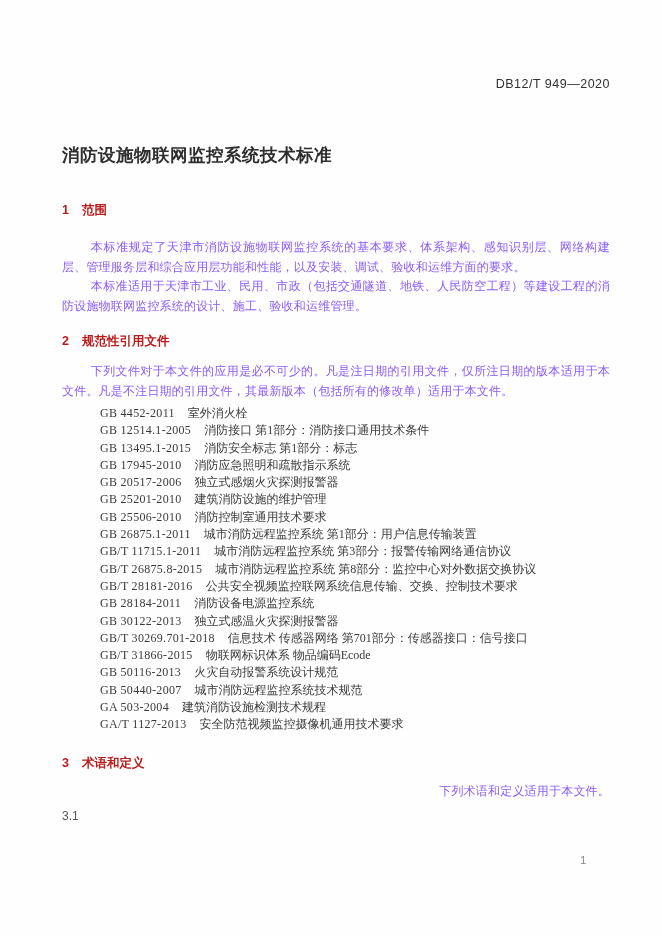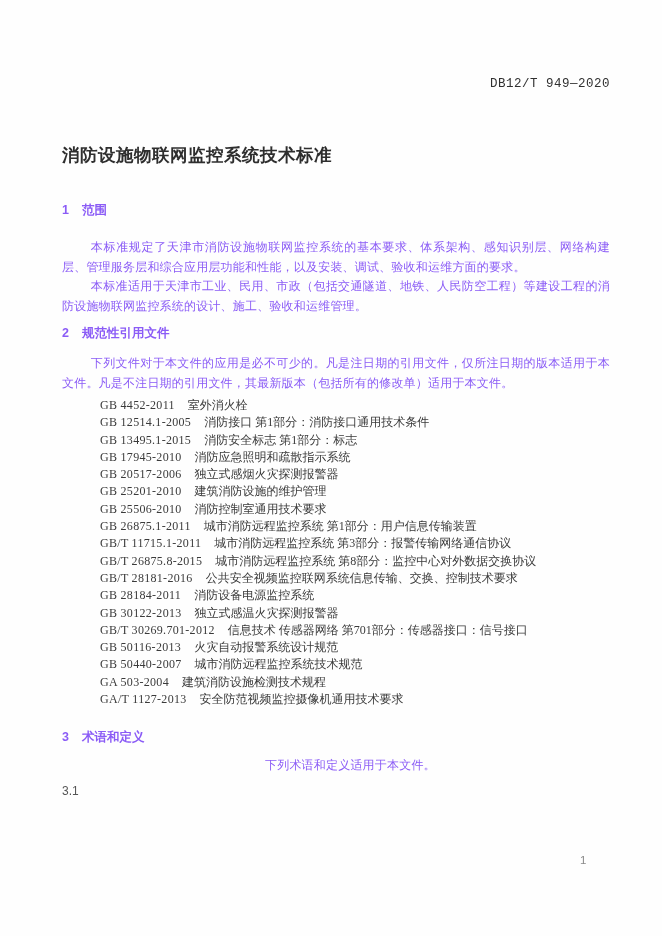--- a/index.html
+++ b/index.html
@@ -16,21 +16,21 @@
     box-sizing: border-box;
     padding: 0 52px 0 62px;
     overflow: hidden;
     font-family: "Liberation Serif", "DejaVu Serif", serif;
     color: #3a3a3a;
     font-size: 12px;
   }
   .doc-header {
     margin-top: 77px;
     text-align: right;
-    font-family: Liberation Mono, monospace;
+    font-family: Liberation Sans, sans-serif;
     font-size: 12.5px;
     line-height: 14px;
     letter-spacing: 0.5px;
     color: #303030;
   }
   .doc-title {
     margin: 53px 0 0 0;
     text-align: left;
     font-family: "Liberation Sans", "DejaVu Sans", sans-serif;
     font-weight: bold;
@@ -38,38 +38,38 @@
     line-height: 22px;
     letter-spacing: 0.5px;
     color: #2e2e2e;
   }
   .sec-heading {
     margin: 0;
     font-family: "Liberation Sans", "DejaVu Sans", sans-serif;
     font-weight: bold;
     font-size: 12.5px;
     line-height: 14px;
-    color: #8b5cf6;
+    color: #b91c1c;
   }
   .sec-heading .sec-num { margin-right: 13px; }
   .sec-heading-1 { margin-top: 37px; }
-  .sec-heading-2 { margin-top: 10px; }
+  .sec-heading-2 { margin-top: 18px; }
   .sec-heading-3 { margin-top: 22px; }
   .para {
     margin: 0;
     font-size: 12px;
     line-height: 19.5px;
     text-align: justify;
     text-indent: 2.4em;
     letter-spacing: 0.2px;
     color: #8b5cf6;
   }
   .para-first { margin-top: 21px; }
   .para-intro { margin-top: 14px; }
-  .para-terms { margin-top: 12px; text-align: center; }
+  .para-terms { margin-top: 12px; text-align: right; }
   .ref-list {
     margin-top: 4px;
     padding-left: 38px;
   }
   .ref-line {
     font-size: 12px;
     line-height: 17.3px;
     white-space: nowrap;
     color: #3a3a3a;
   }
@@ -121,21 +121,22 @@
       <div class="ref-line"><span class="ref-code">GB 17945-2010</span><span class="ref-title">消防应急照明和疏散指示系统</span></div>
       <div class="ref-line"><span class="ref-code">GB 20517-2006</span><span class="ref-title">独立式感烟火灾探测报警器</span></div>
       <div class="ref-line"><span class="ref-code">GB 25201-2010</span><span class="ref-title">建筑消防设施的维护管理</span></div>
       <div class="ref-line"><span class="ref-code">GB 25506-2010</span><span class="ref-title">消防控制室通用技术要求</span></div>
       <div class="ref-line"><span class="ref-code">GB 26875.1-2011</span><span class="ref-title">城市消防远程监控系统 第1部分：用户信息传输装置</span></div>
       <div class="ref-line"><span class="ref-code">GB/T 11715.1-2011</span><span class="ref-title">城市消防远程监控系统 第3部分：报警传输网络通信协议</span></div>
       <div class="ref-line"><span class="ref-code">GB/T 26875.8-2015</span><span class="ref-title">城市消防远程监控系统 第8部分：监控中心对外数据交换协议</span></div>
       <div class="ref-line"><span class="ref-code">GB/T 28181-2016</span><span class="ref-title">公共安全视频监控联网系统信息传输、交换、控制技术要求</span></div>
       <div class="ref-line"><span class="ref-code">GB 28184-2011</span><span class="ref-title">消防设备电源监控系统</span></div>
       <div class="ref-line"><span class="ref-code">GB 30122-2013</span><span class="ref-title">独立式感温火灾探测报警器</span></div>
-      <div class="ref-line"><span class="ref-code">GB/T 30269.701-2012</span><span class="ref-title">信息技术 传感器网络 第701部分：传感器接口：信号接口</span></div>
+      <div class="ref-line"><span class="ref-code">GB/T 30269.701-2018</span><span class="ref-title">信息技术 传感器网络 第701部分：传感器接口：信号接口</span></div>
+      <div class="ref-line"><span class="ref-code">GB/T 31866-2015</span><span class="ref-title">物联网标识体系 物品编码Ecode</span></div>
       <div class="ref-line"><span class="ref-code">GB 50116-2013</span><span class="ref-title">火灾自动报警系统设计规范</span></div>
       <div class="ref-line"><span class="ref-code">GB 50440-2007</span><span class="ref-title">城市消防远程监控系统技术规范</span></div>
       <div class="ref-line"><span class="ref-code">GA 503-2004</span><span class="ref-title">建筑消防设施检测技术规程</span></div>
       <div class="ref-line"><span class="ref-code">GA/T 1127-2013</span><span class="ref-title">安全防范视频监控摄像机通用技术要求</span></div>
     </div>
   </section>
 
   <section>
     <h2 class="sec-heading sec-heading-3">
       <span class="sec-num">3</span><span>术语和定义</span>

